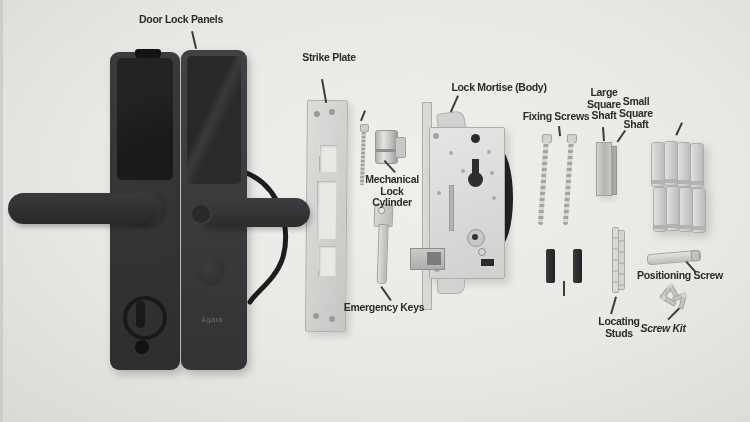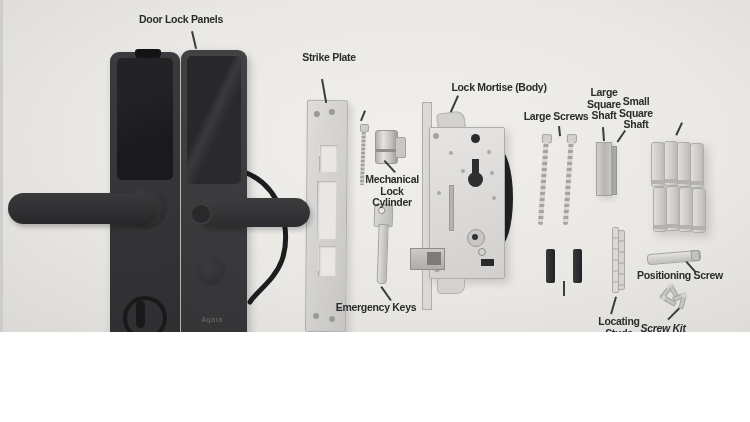--- a/index.html
+++ b/index.html
@@ -1,17 +1,17 @@
 <!DOCTYPE html>
 <html><head>
 <meta charset="utf-8">
 <style>
   html,body{margin:0;padding:0;}
   .stage{
-    position:relative;width:750px;height:332px;overflow:hidden;
+    position:relative;width:750px;height:422px;overflow:hidden;
     background:radial-gradient(ellipse at 55% 42%, #f1efec 0%, #eae8e5 55%, #dbd9d6 100%);
     font-family:"Liberation Sans", sans-serif;
   }
   .stage::before{content:"";position:absolute;left:0;top:0;width:3px;height:422px;background:#c2c1bf;opacity:.6;}
   .label{
     position:absolute;font-size:10.5px;font-weight:700;color:#2b2b2b;
     text-align:center;white-space:pre-line;line-height:11.5px;letter-spacing:-0.3px;z-index:30;
   }
   .leader{position:absolute;height:1.5px;background:#3c3c3c;transform-origin:0 0;z-index:25;}
   .abs{position:absolute;}
@@ -161,22 +161,22 @@
   <div class="leader" style="left:617px;top:297px;width:17.7px;transform:rotate(106deg);"></div>
   <div class="leader" style="left:687px;top:261px;width:13.5px;transform:rotate(48deg);"></div>
   <div class="leader" style="left:680px;top:309px;width:15.6px;transform:rotate(135deg);"></div>
 
   <div class="label" style="left:131px;top:14px;width:100px;">Door Lock Panels</div>
   <div class="label" style="left:289px;top:52px;width:80px;">Strike Plate</div>
   <div class="label" style="left:421px;top:82px;width:100px;margin-left:28px;">Lock Mortise (Body)</div>
   <div class="label" style="left:352px;top:174px;width:80px;">Mechanical
 Lock
 Cylinder</div>
-  <div class="label" style="left:326px;top:302px;width:100px;">Emergency Keys</div>
-  <div class="label" style="left:511px;top:111px;width:90px;">Large Screws</div>
+  <div class="label" style="left:334px;top:302px;width:100px;">Emergency Keys</div>
+  <div class="label" style="left:511px;top:111px;width:90px;">Fixing Screws</div>
   <div class="label" style="left:574px;top:87px;width:60px;">Large
 Square
 Shaft</div>
   <div class="label" style="left:606px;top:96px;width:60px;">Small
 Square
 Shaft</div>
   <div class="label" style="left:589px;top:316px;width:60px;">Locating
 Studs</div>
   <div class="label" style="left:635px;top:270px;width:90px;">Positioning Screw</div>
   <div class="label" style="left:628px;top:323px;width:70px;font-style:italic;">Screw Kit</div>

